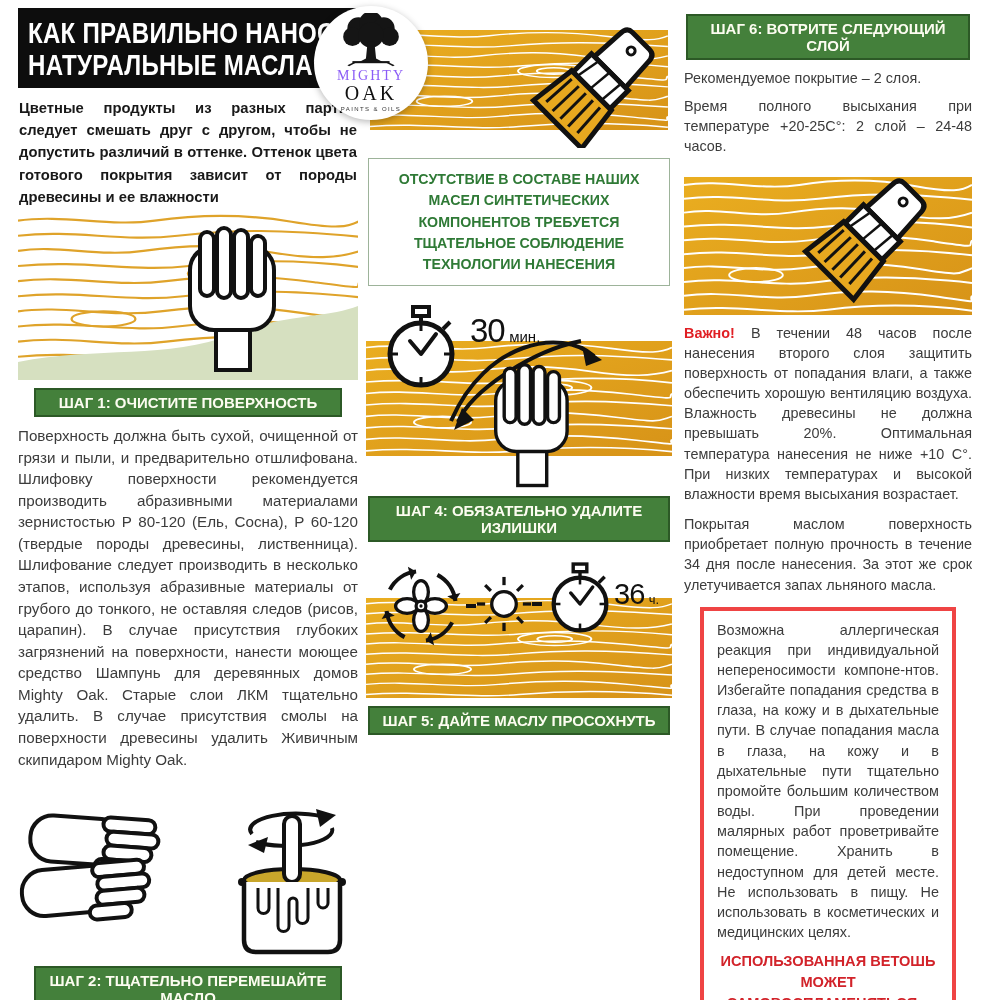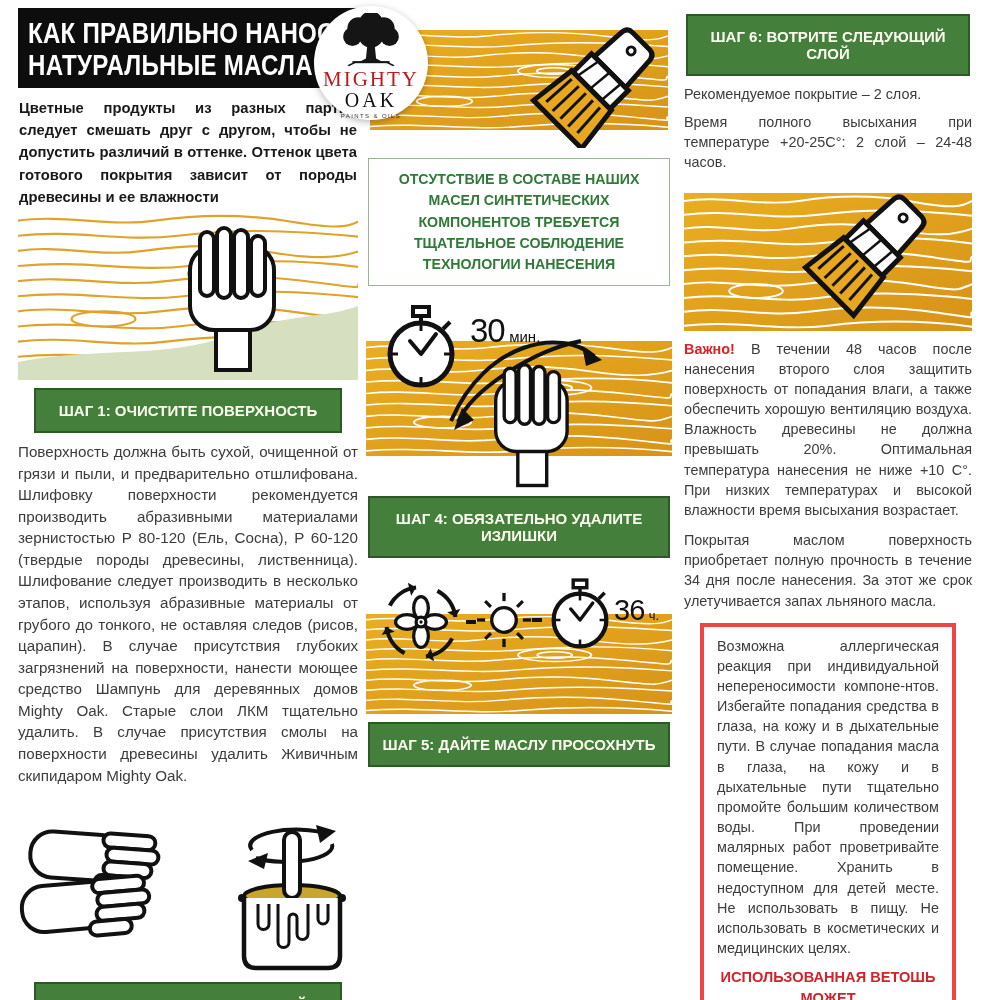--- a/index.html
+++ b/index.html
@@ -11,31 +11,31 @@
   #col-left{left:18px;width:340px;}
   #col-mid{left:366px;width:306px;}
   #col-right{left:684px;width:288px;}
 
   .title-box{background:#0d0d0d;color:#fff;margin-top:8px;padding:9px 10px 11px;height:60px;}
   .title-line{font-size:29px;font-weight:800;line-height:1.12;white-space:nowrap;
     transform:scaleX(0.83);transform-origin:0 50%;letter-spacing:.3px;}
 
   .logo{position:absolute;left:314px;top:6px;width:114px;height:114px;border-radius:50%;
     background:#fff;box-shadow:0 2px 7px rgba(0,0,0,.28);z-index:6;text-align:center;}
-  .logo-name{font-family:"Liberation Serif","DejaVu Serif",serif;color:#b91c1c;
-    font-size:21px;letter-spacing:2px;line-height:1.02;margin-top:-2px;}
+  .logo-name{font-family:"Liberation Serif","DejaVu Serif",serif;color:#8b5cf6;
+    font-size:14px;letter-spacing:2px;line-height:1.02;margin-top:-2px;}
   .logo-name2{font-family:"Liberation Serif","DejaVu Serif",serif;color:#111;
     font-size:20px;letter-spacing:3px;line-height:1.05;}
   .logo-tag{font-size:6px;letter-spacing:1.4px;color:#333;margin-top:2px;}
 
   .intro{font-weight:700;color:#191919;font-size:14.8px;line-height:1.5;
     text-align:justify;margin:9px 1px 4px;}
 
   .step-header{background:#44803B;border:2px solid #2C5926;color:#fcfcf0;
-    font-weight:700;font-size:15px;text-align:center;padding:12px 4px;margin:8px 2px;}
+    font-weight:700;font-size:15px;text-align:center;padding:4px 4px;margin:8px 2px;}
   .inset{margin:8px 16px;}
 
   .body-text{font-size:15.2px;line-height:1.42;text-align:justify;margin:4px 0 10px;color:#3c3c3c;}
   .tight{margin:2px 0 8px;}
 
   .note-box{border:1.5px solid #9db39a;color:#2f7a36;font-weight:700;font-size:14.2px;
     line-height:1.5;text-align:center;padding:10px 28px;margin:10px 2px;}
 
   .illus{position:relative;display:block;margin:2px 0;}
   .illus svg{display:block;}

